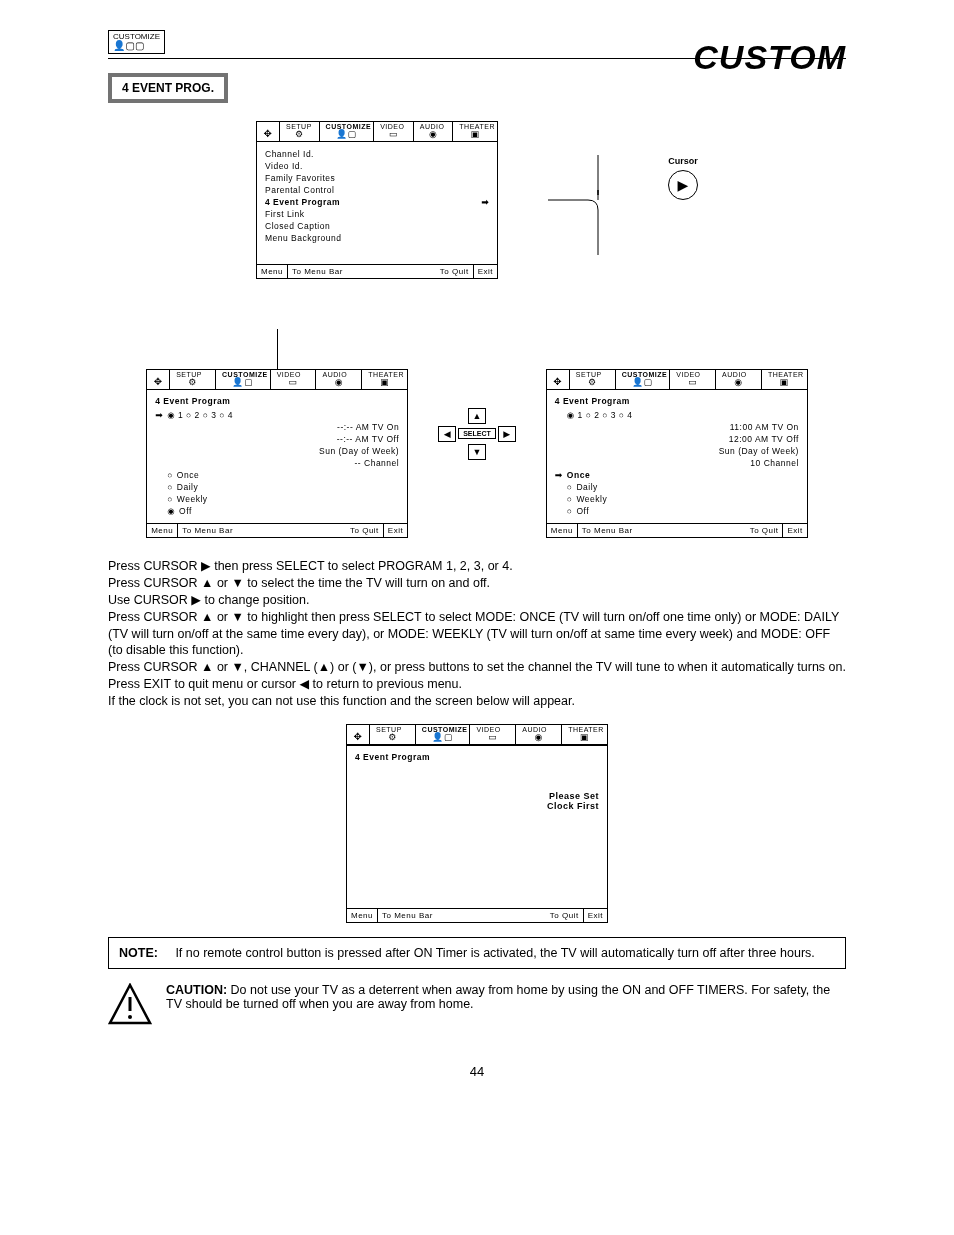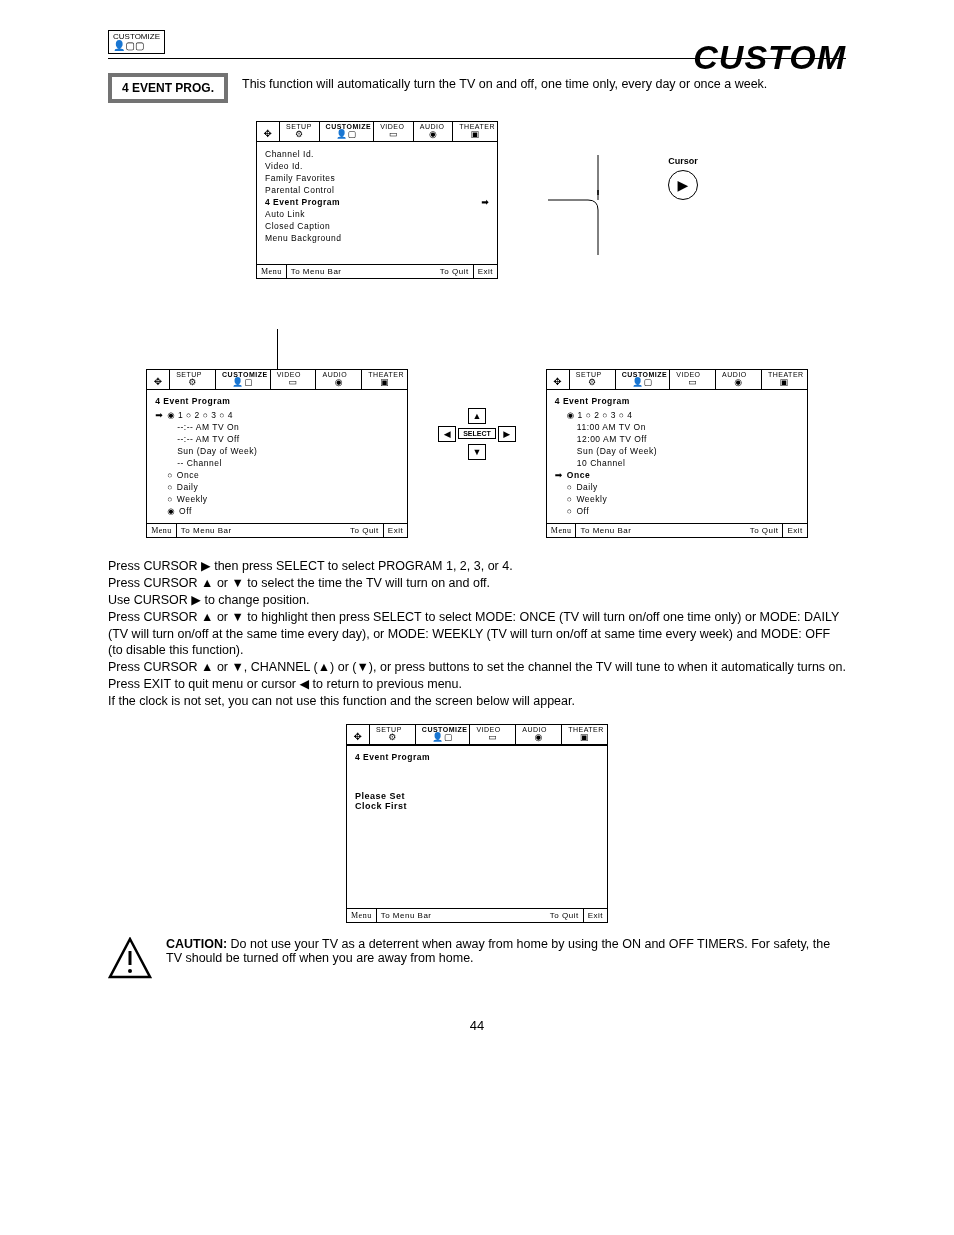--- a/index.html
+++ b/index.html
@@ -67,21 +67,21 @@
   .osd-tab.first { flex: 0 0 18px; text-align:center; padding-top:6px; font-size:10px;}
   .osd-tab .tab-label { display:block; text-align:left; padding-left:4px;}
   .osd-tab .tab-icon { display:block; text-align:center; font-size:9px; line-height:1;}
   .osd-tab.active .tab-label { font-weight: bold; }
   .osd-body { padding: 6px 8px; min-height: 110px; }
   .osd-body-row { padding: 1px 0; }
   .osd-body-row.selected { font-weight: bold; }
   .arrow-right { float: right; }
   .osd-footer { display: flex; border-top: 1px solid #000; font-size: 8px;}
   .osd-footer .cell { padding: 2px 4px; }
-  .osd-footer .cell.bordered { border-right: 1px solid #000; font-family: Liberation Serif, serif; }
+  .osd-footer .cell.bordered { border-right: 1px solid #000; }
   .osd-footer .spacer { flex: 1; }
   .osd-footer .cell.bordered-left { border-left: 1px solid #000;}
   .cursor-graphic { text-align: center; font-size: 10px; }
   .cursor-circle {
     border: 1px solid #000;
     border-radius: 50%;
     width: 28px; height: 28px;
     display: flex; align-items:center; justify-content:center;
     margin: 4px auto;
     font-size: 14px;
@@ -115,46 +115,45 @@
   .note-box { border: 1px solid #000; padding: 8px 10px; font-size: 12.5px; margin: 14px 0;}
   .note-box .label { font-weight: bold; margin-right: 14px;}
   .caution-row { display:flex; gap: 14px; align-items:flex-start; font-size: 12.5px; margin-top: 10px;}
   .caution-icon { font-size: 44px; line-height:1; }
   .caution-text .label { font-weight: bold; }
   .page-num { text-align:center; font-size: 13px; margin-top: 30px;}
   .radio { font-family: Arial; }
   .radio-filled::before { content:"◉"; margin-right:4px;}
   .radio-empty::before { content:"○"; margin-right:4px;}
   .row-arrow::before { content:"➡"; margin-right:4px; font-size:9px;}
-  .osd-body .indent { padding-left: 22px; }
+  .osd-body .indent { padding-left: 22px; text-align: right; }
   .osd-body .indent2 { padding-left: 12px; }
   .line-up { width:1px; height:40px; background:#000; margin:0 auto;}
   .osd-title-bold { font-weight:bold; padding:0 0 3px 0;}
   .clock-osd .osd-body { min-height: 150px; display:flex; flex-direction:column;}
-  .clock-msg { font-weight:bold; text-align:left; font-size:9px; margin: 26px 0;}
+  .clock-msg { font-weight:bold; text-align:right; font-size:9px; margin: 26px 0;}
   .osd-wide { width: 260px; }
   .top-connector-svg { width:70px; height:130px; }
 </style>
 </head>
 <body>
 
 <div class="page">
 
   <div style="display:flex; align-items:flex-start; justify-content:space-between;">
     <div class="customize-badge">
       <span class="label">CUSTOMIZE</span><br>
       <span class="icons">👤▢▢</span>
     </div>
   </div>
   <div class="custom-title">CUSTOM</div>
   <div class="hr"></div>
 
   <div class="intro-row">
     <div class="box-label">4 EVENT PROG.</div>
-    <div class="intro-text">This function will automatically turn the TV on and off, one time only, every day or once a week.</div>
   </div>
 
   <div class="diagram-area">
     <div class="top-diagram">
 
       <div class="osd">
         <div class="osd-tabs">
           <div class="osd-tab first">✥</div>
           <div class="osd-tab">
               <span class="tab-label">SETUP</span>
@@ -179,21 +178,21 @@
         </div>
         <div class="osd-body">
           <div class="osd-body-row">Channel Id.</div>
           <div class="osd-body-row">Video Id.</div>
           <div class="osd-body-row">Family Favorites</div>
           <div class="osd-body-row">Parental Control</div>
           <div class="osd-body-row selected">
             <span>4 Event Program</span>
             <span class="arrow-right">➡</span>
           </div>
-          <div class="osd-body-row">Auto Link</div>
+          <div class="osd-body-row">First Link</div>
           <div class="osd-body-row">Closed Caption</div>
           <div class="osd-body-row">Menu Background</div>
         </div>
         <div class="osd-footer">
           <div class="cell bordered">Menu</div>
           <div class="cell">To Menu Bar</div>
           <div class="spacer"></div>
           <div class="cell">To Quit</div>
           <div class="cell bordered-left">Exit</div>
         </div>
@@ -366,20 +365,24 @@
       <div class="osd-footer">
         <div class="cell bordered">Menu</div>
         <div class="cell">To Menu Bar</div>
         <div class="spacer"></div>
         <div class="cell">To Quit</div>
         <div class="cell bordered-left">Exit</div>
       </div>
     </div>
   </div>
 
+  <div class="note-box">
+    <span class="label">NOTE:</span>
+    <span>If no remote control button is pressed after ON Timer is activated, the TV will automatically turn off after three hours.</span>
+  </div>
 
   <div class="caution-row">
     <div class="caution-icon">
       <svg width="44" height="44" viewBox="0 0 44 44">
         <polygon points="22,2 42,40 2,40" fill="none" stroke="#000" stroke-width="2.5"></polygon>
         <line x1="22" y1="14" x2="22" y2="28" stroke="#000" stroke-width="3"></line>
         <circle cx="22" cy="34" r="2" fill="#000"></circle>
       </svg>
     </div>
     <div class="caution-text">

